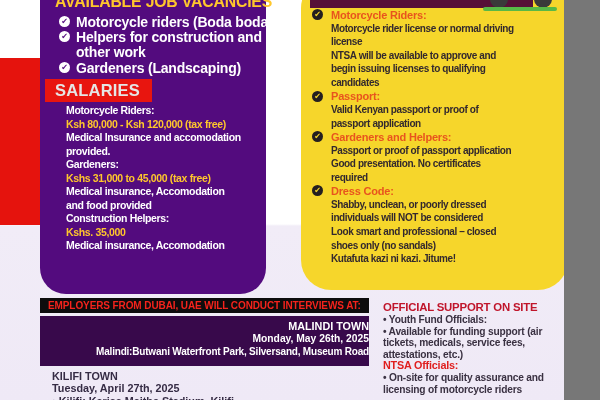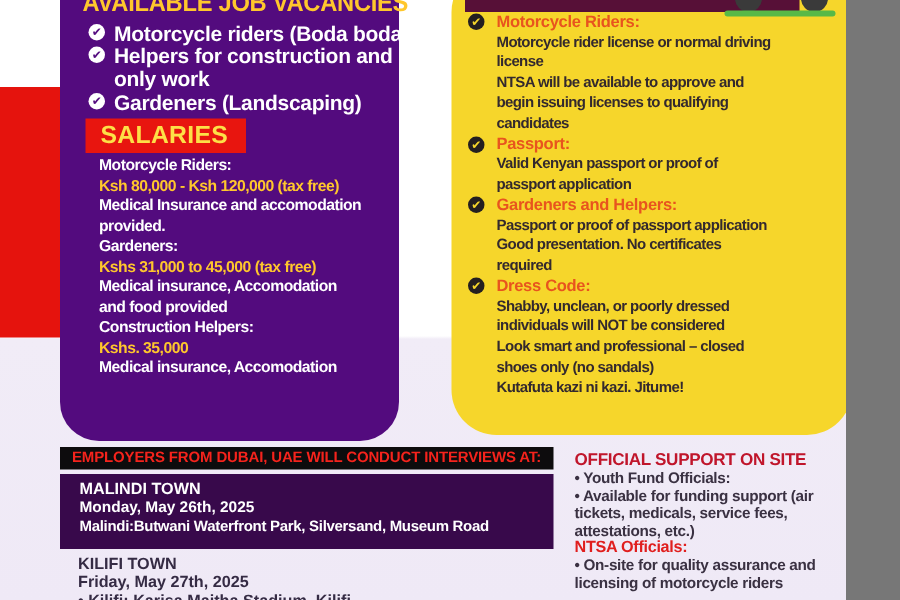--- a/index.html
+++ b/index.html
@@ -15,39 +15,39 @@
   #red-right{left:572px;top:57px;width:28px;height:166px;background:linear-gradient(180deg,#ef7f1e 0%,#e81505 72%);}
   #cream-wedge{left:568px;top:16px;width:32px;height:44px;background:linear-gradient(115deg,#f6ecdd 25%,rgba(255,255,255,0) 70%);}
   
   #left-panel{left:40px;top:-30px;width:226px;height:324px;background:#530b7e;border-radius:26px;}
   #vac-title{left:55px;top:-8px;color:#ffc72c;font-size:17px;letter-spacing:-.2px;white-space:nowrap;transform:scaleX(.93);transform-origin:left top;}
   #vac-list{left:59px;top:14px;width:205px;}
   .vrow{display:flex;align-items:center;height:15.3px;white-space:nowrap;}
   .vcheck{flex:0 0 11px;width:11px;height:11px;border-radius:50%;background:#ffffff;color:#530b7e;font-size:8px;line-height:11.5px;text-align:center;margin-right:6px;}
   .vspacer{flex:0 0 11px;margin-right:6px;}
   .vtext{color:#ffffff;font-size:14px;letter-spacing:-.2px;}
-  #salaries-banner{left:57px;top:79px;width:107px;height:23px;background:#e8150f;color:#fde047;font-size:16.5px;line-height:23px;padding-left:10px;letter-spacing:.2px;}
+  #salaries-banner{left:45px;top:79px;width:107px;height:23px;background:#e8150f;color:#e5e5e5;font-size:16.5px;line-height:23px;padding-left:10px;letter-spacing:.2px;}
   #salary-list{left:66px;top:104px;width:200px;}
   .srow{height:13.5px;line-height:13.5px;font-size:10.5px;letter-spacing:-.35px;color:#ffffff;white-space:nowrap;}
   .srow.yellow{color:#ffc72c;}
   
   #right-panel{left:301px;top:-22px;width:267px;height:312px;background:#f6d62b;border-radius:30px;}
   #maroon-bar{left:310px;top:0;width:223px;height:8px;background:#571037;}
   #truck{left:483px;top:-10px;width:76px;height:22px;}
   .wheel{position:absolute;width:18px;height:18px;border-radius:50%;background:#3a3a3a;top:0;}
   #truck-line{position:absolute;left:0;top:17px;width:74px;height:3.5px;background:#58b947;border-radius:2px;}
   #req-list{left:312px;top:8px;width:252px;}
   .rrow{display:flex;align-items:center;height:13.55px;white-space:nowrap;}
   .rcheck{flex:0 0 11px;width:11px;height:11px;border-radius:50%;background:#241f20;color:#f6d62b;font-size:8px;line-height:11.5px;text-align:center;margin-right:8px;}
   .rspacer{flex:0 0 11px;margin-right:8px;}
   .rhead{color:#e8541e;font-size:11px;letter-spacing:-.2px;}
   .rbody{color:#33292e;font-size:10px;letter-spacing:-.4px;}
   
   #interview-banner{left:40px;top:298px;width:329px;height:15px;background:#0d0c0d;color:#f5231c;font-size:10px;line-height:15px;padding-left:8px;letter-spacing:-.1px;white-space:nowrap;}
-  #malindi-card{left:40px;top:316px;width:329px;height:50px;background:#38094b;color:#ffffff;padding:4px 0 0 13px;}
+  #malindi-card{left:40px;top:316px;width:329px;height:50px;background:#38094b;color:#ffffff;padding:4px 0 0 13px;text-align:right;}
   .mline1{font-size:10.8px;line-height:12.5px;white-space:nowrap;}
   .mline2{font-size:10.3px;line-height:12.5px;white-space:nowrap;}
   .mline3{font-size:10px;line-height:13px;letter-spacing:-.2px;white-space:nowrap;}
   #kilifi-section{left:52px;top:370px;color:#352b44;}
   .kline{font-size:10.8px;line-height:12.3px;white-space:nowrap;}
   #support-section{left:383px;top:301px;width:214px;}
   #support-title{color:#c0152b;font-size:11.4px;line-height:13px;letter-spacing:-.2px;white-space:nowrap;}
   .suprow{font-size:10.2px;line-height:11.6px;letter-spacing:-.2px;color:#3a3142;white-space:nowrap;}
   .suprow.red{color:#e01e1e;font-size:10.8px;}
 </style>
@@ -67,21 +67,21 @@
     <div class="vrow">
       <span class="vcheck">✔</span>
       <span class="vtext">Motorcycle riders (Boda boda)</span>
     </div>
     <div class="vrow">
       <span class="vcheck">✔</span>
       <span class="vtext">Helpers for construction and</span>
     </div>
     <div class="vrow">
       <span class="vspacer"></span>
-      <span class="vtext">only work</span>
+      <span class="vtext">other work</span>
     </div>
     <div class="vrow">
       <span class="vcheck">✔</span>
       <span class="vtext">Gardeners (Landscaping)</span>
     </div>
   </div>
 
   <div class="abs" id="salaries-banner">SALARIES</div>
 
   <div class="abs" id="salary-list">
@@ -188,21 +188,21 @@
   <div class="abs" id="interview-banner">EMPLOYERS FROM DUBAI, UAE WILL CONDUCT INTERVIEWS AT:</div>
 
   <div class="abs" id="malindi-card">
     <div class="mline1">MALINDI TOWN</div>
     <div class="mline2">Monday, May 26th, 2025</div>
     <div class="mline3">Malindi:Butwani Waterfront Park, Silversand, Museum Road</div>
   </div>
 
   <div class="abs" id="kilifi-section">
     <div class="kline">KILIFI TOWN</div>
-    <div class="kline">Friday, May 27th, 2025</div>
+    <div class="kline">Tuesday, April 27th, 2025</div>
     <div class="kline">• Kilifi: Karisa Maitha Stadium, Kilifi</div>
   </div>
 
   <div class="abs" id="support-section">
     <div id="support-title">OFFICIAL SUPPORT ON SITE</div>
     <div class="suprow">• Youth Fund Officials:</div>
     <div class="suprow">• Available for funding support (air</div>
     <div class="suprow">tickets, medicals, service fees,</div>
     <div class="suprow">attestations, etc.)</div>
     <div class="suprow red">NTSA Officials:</div>

